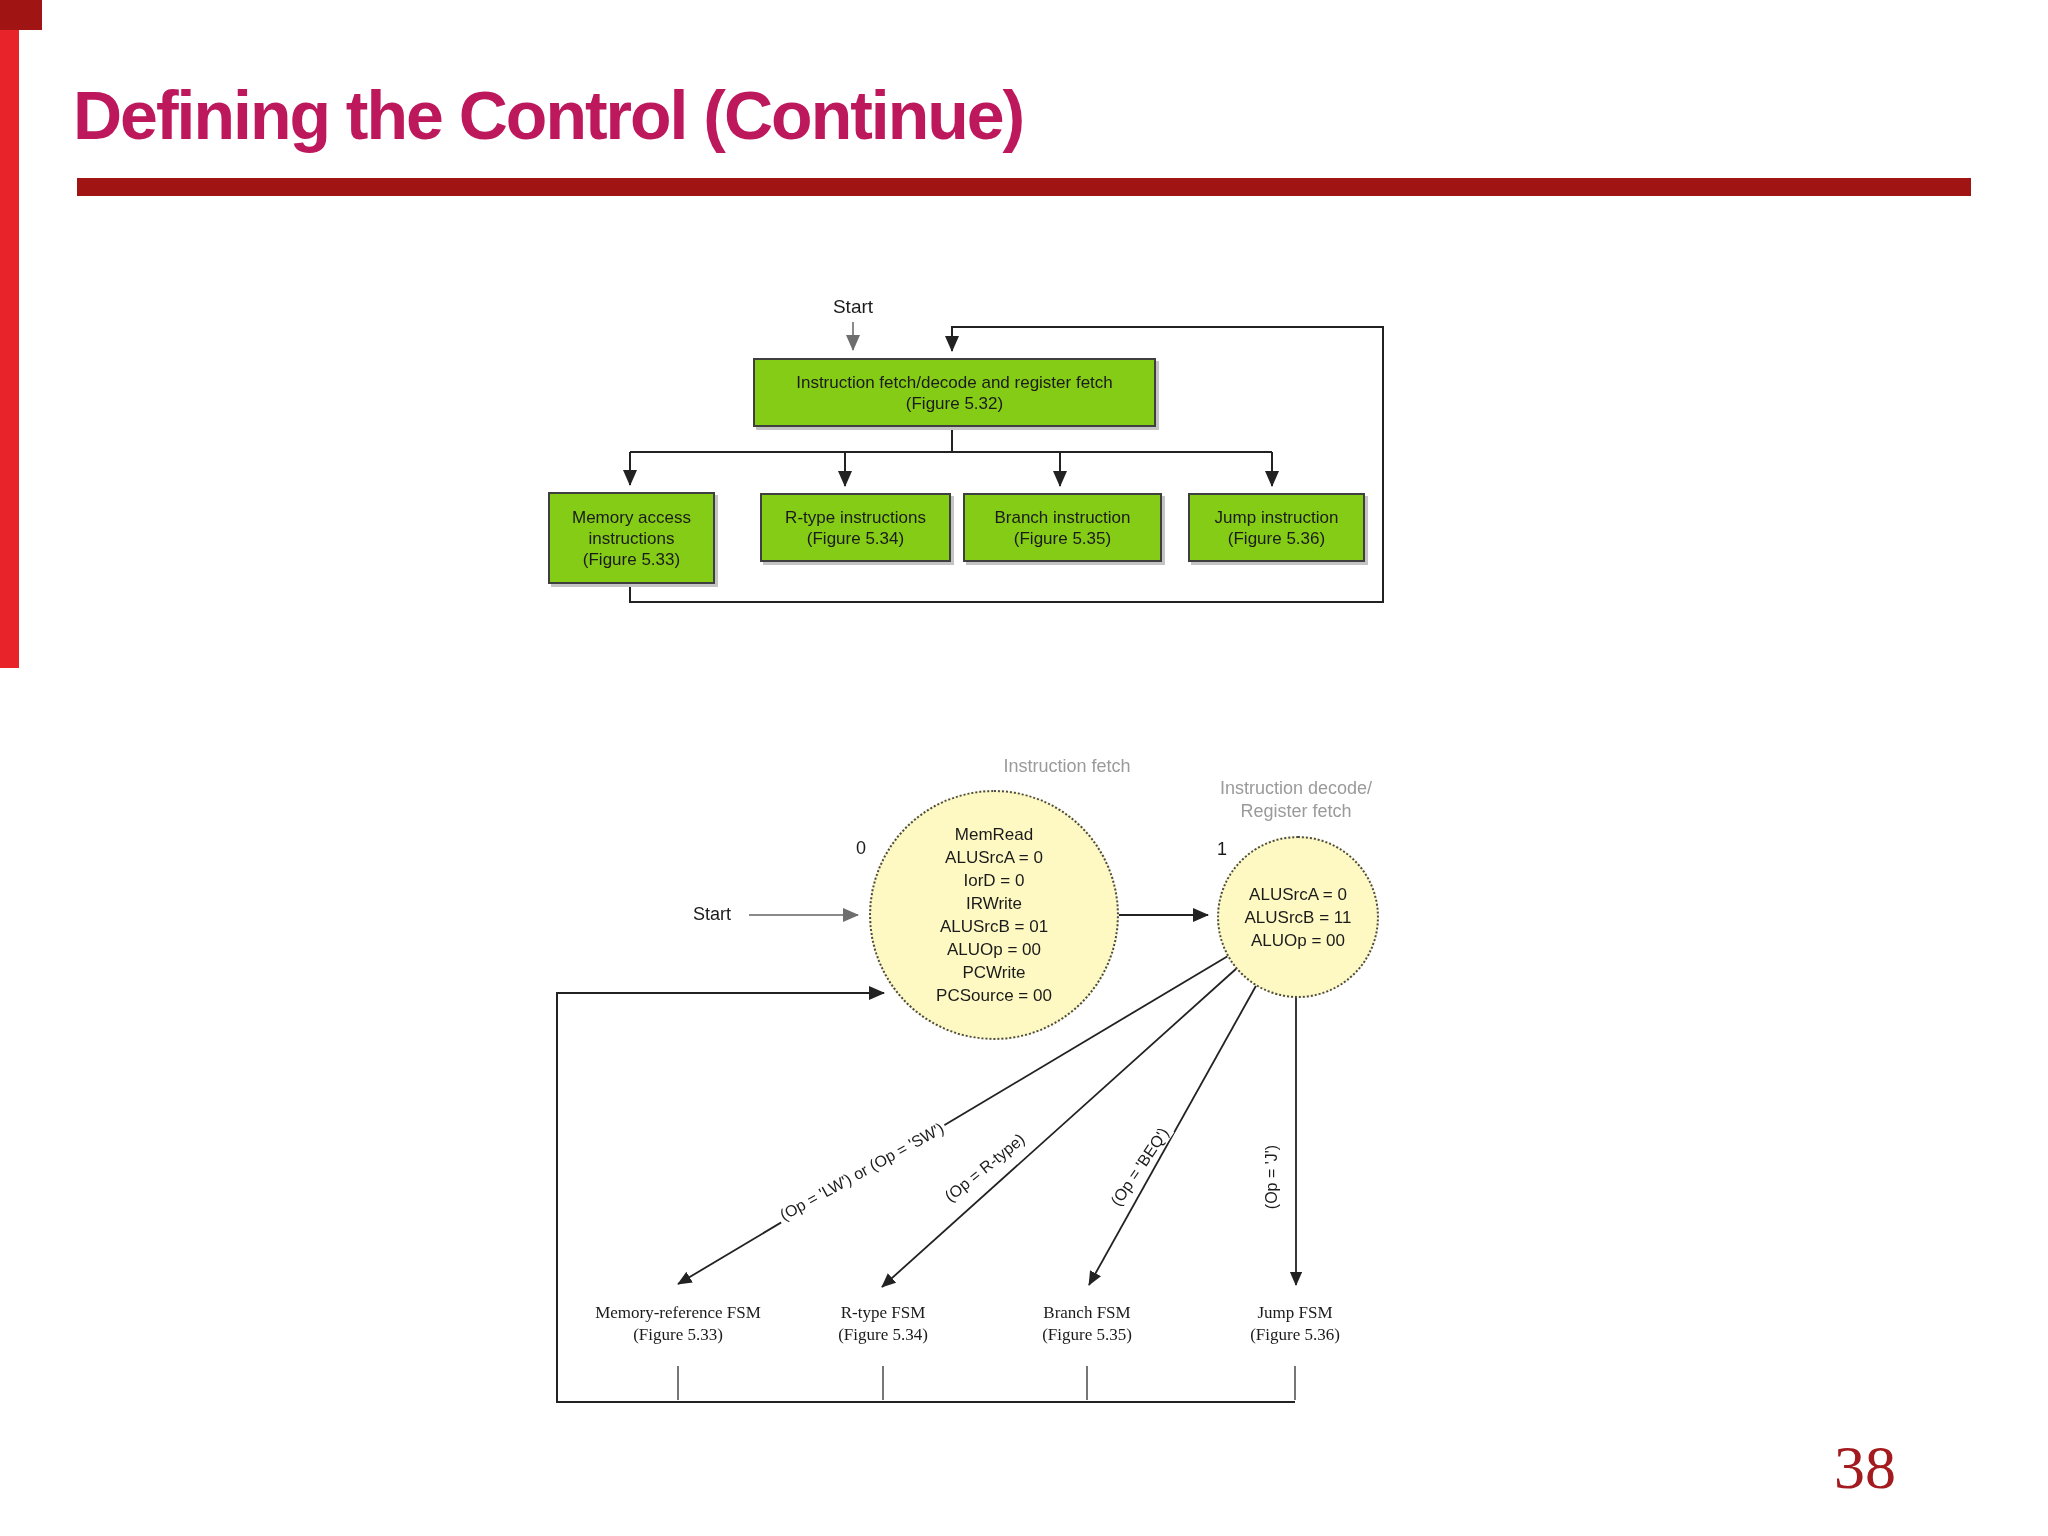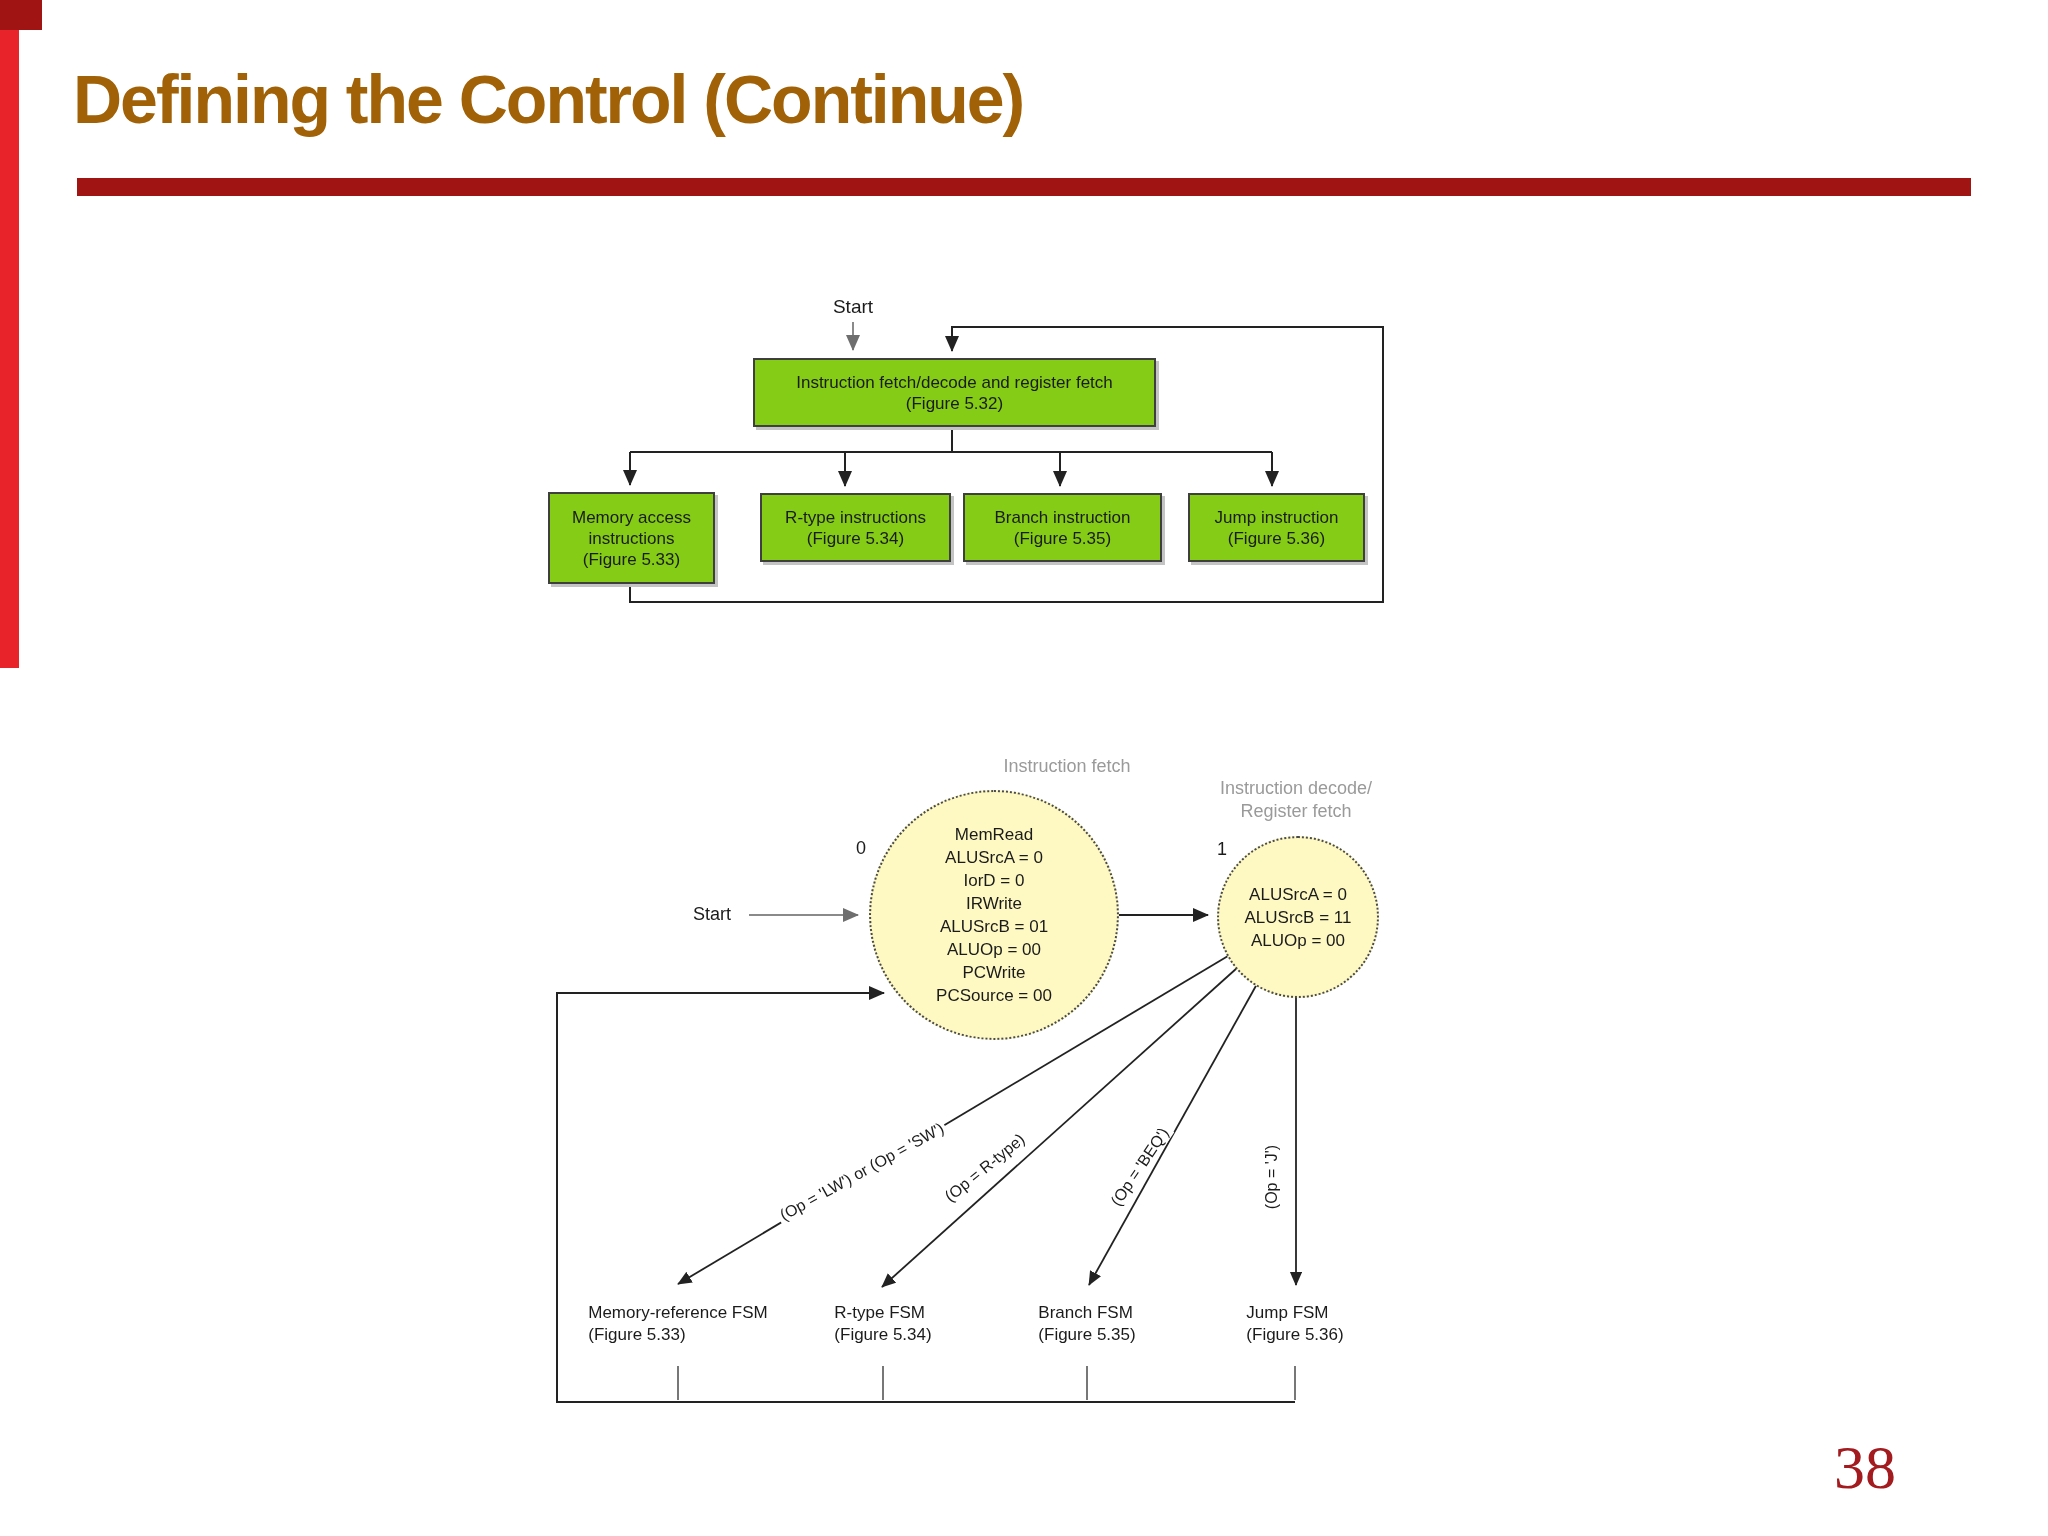--- a/index.html
+++ b/index.html
@@ -1,39 +1,39 @@
 <!DOCTYPE html>
 <html><head>
 <meta charset="utf-8">
 <style>
   html,body{margin:0;padding:0;background:#fff;}
   .slide{position:relative;width:2048px;height:1536px;background:#ffffff;overflow:hidden;
          font-family:"Liberation Sans", sans-serif;color:#1b1b1b;}
   .left-bar{position:absolute;left:0;top:0;width:19px;height:668px;background:#e8232a;}
   .corner-square{position:absolute;left:0;top:0;width:42px;height:30px;background:#a11414;}
-  .title{position:absolute;left:73px;top:60px;font-size:68px;font-weight:bold;
-         letter-spacing:-2px;color:#a16207;white-space:nowrap;}
+  .title{position:absolute;left:73px;top:76px;font-size:68px;font-weight:bold;
+         letter-spacing:-2px;color:#be185d;white-space:nowrap;}
   .rule{position:absolute;left:77px;top:178px;width:1894px;height:18px;background:#a11414;}
   .page-number{position:absolute;left:1810px;top:1432px;width:110px;text-align:center;
          font-family:"Liberation Serif", serif;font-size:62px;color:#a31b1e;}
 
   svg.connectors{position:absolute;left:0;top:0;}
 
   .fbox{position:absolute;display:flex;flex-direction:column;justify-content:center;align-items:center;
         background:#84cc16;border:2px solid #3f3f3f;box-shadow:3px 3px 0 #c4c4c4;
         font-size:17px;line-height:21px;text-align:center;}
   .lbl{position:absolute;transform:translate(-50%,-50%);white-space:nowrap;text-align:center;}
   .gray{color:#9a9a9a;}
   .state{position:absolute;display:flex;flex-direction:column;justify-content:center;align-items:center;
          border:2px dotted #4a4a4a;border-radius:50%;background:#fef9c3;
          font-size:17px;line-height:23px;text-align:center;}
   .edge-label{position:absolute;transform:translate(-50%,-50%) rotate(var(--r));
          background:#fff;padding:0 3px;font-size:16px;white-space:nowrap;}
-  .fsm-target{position:absolute;transform:translate(-50%,0);
-         font-size:17px;line-height:22px;white-space:nowrap;}
+  .fsm-target{position:absolute;transform:translate(-50%,0);text-align:center;
+         font-size:17px;line-height:22px;white-space:nowrap;font-family:Liberation Serif, serif;}
 </style>
 </head>
 <body>
 
 <div class="slide">
 
   <div class="left-bar"></div>
   <div class="corner-square"></div>
 
   <div class="title">Defining the Control (Continue)</div>

